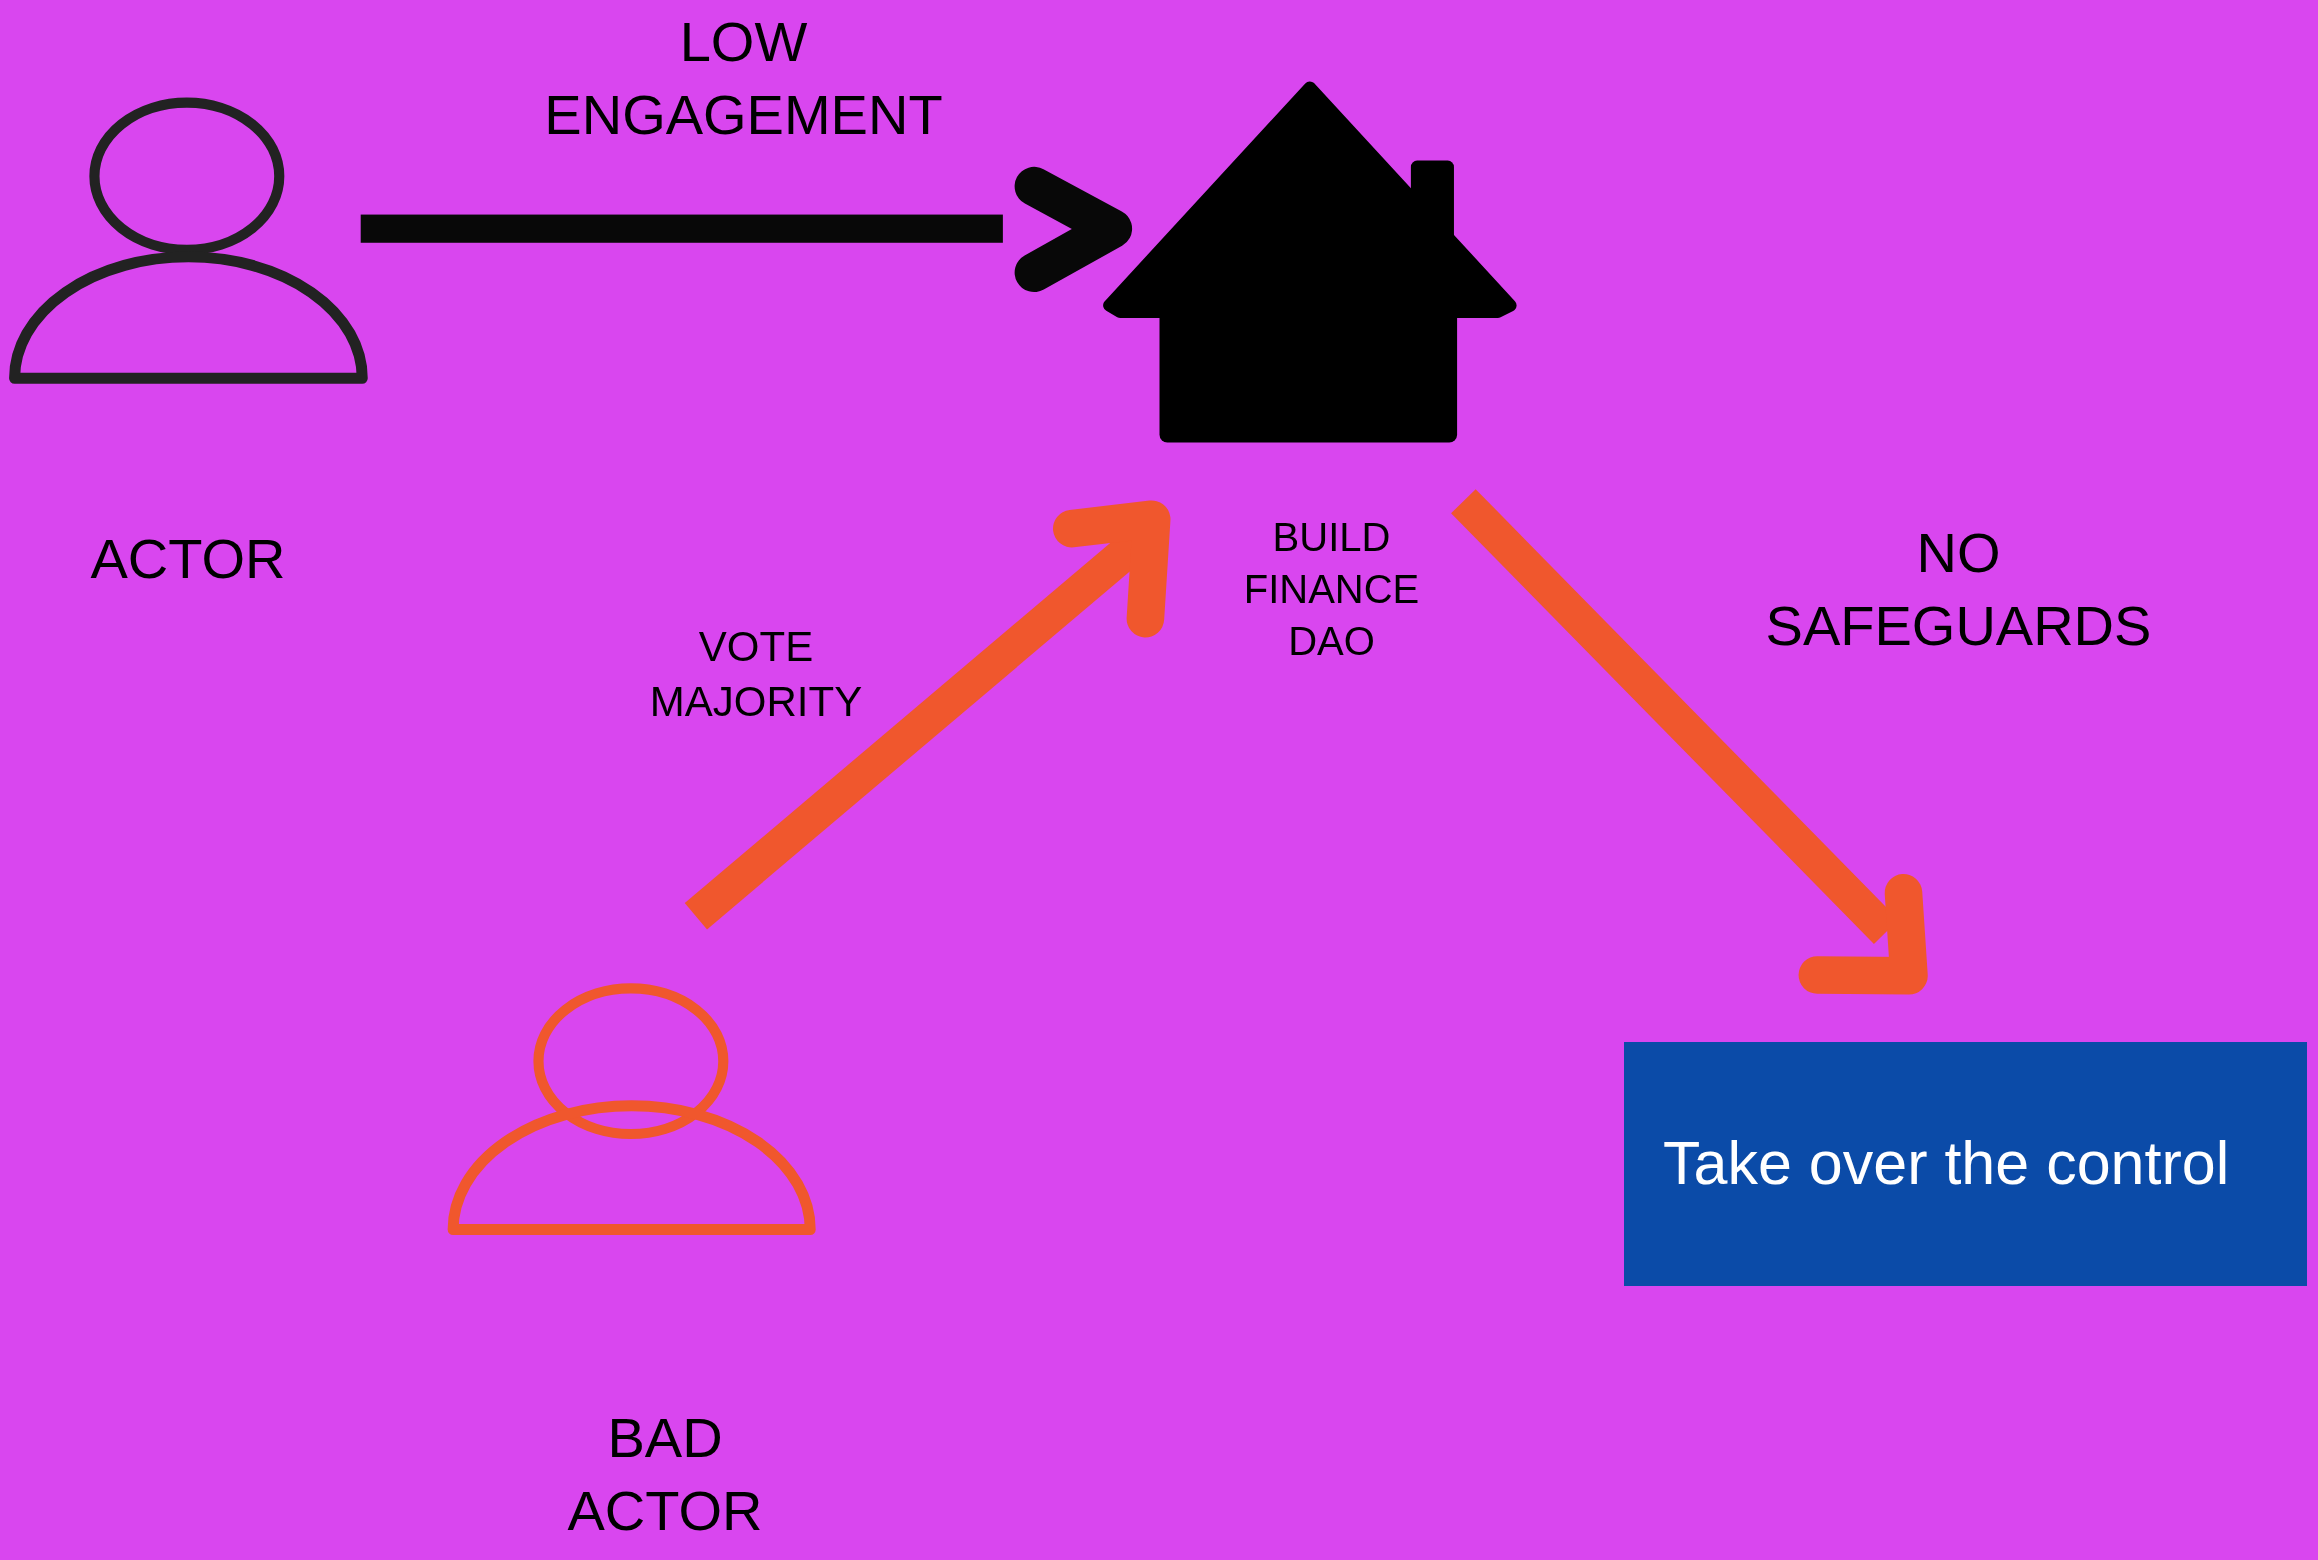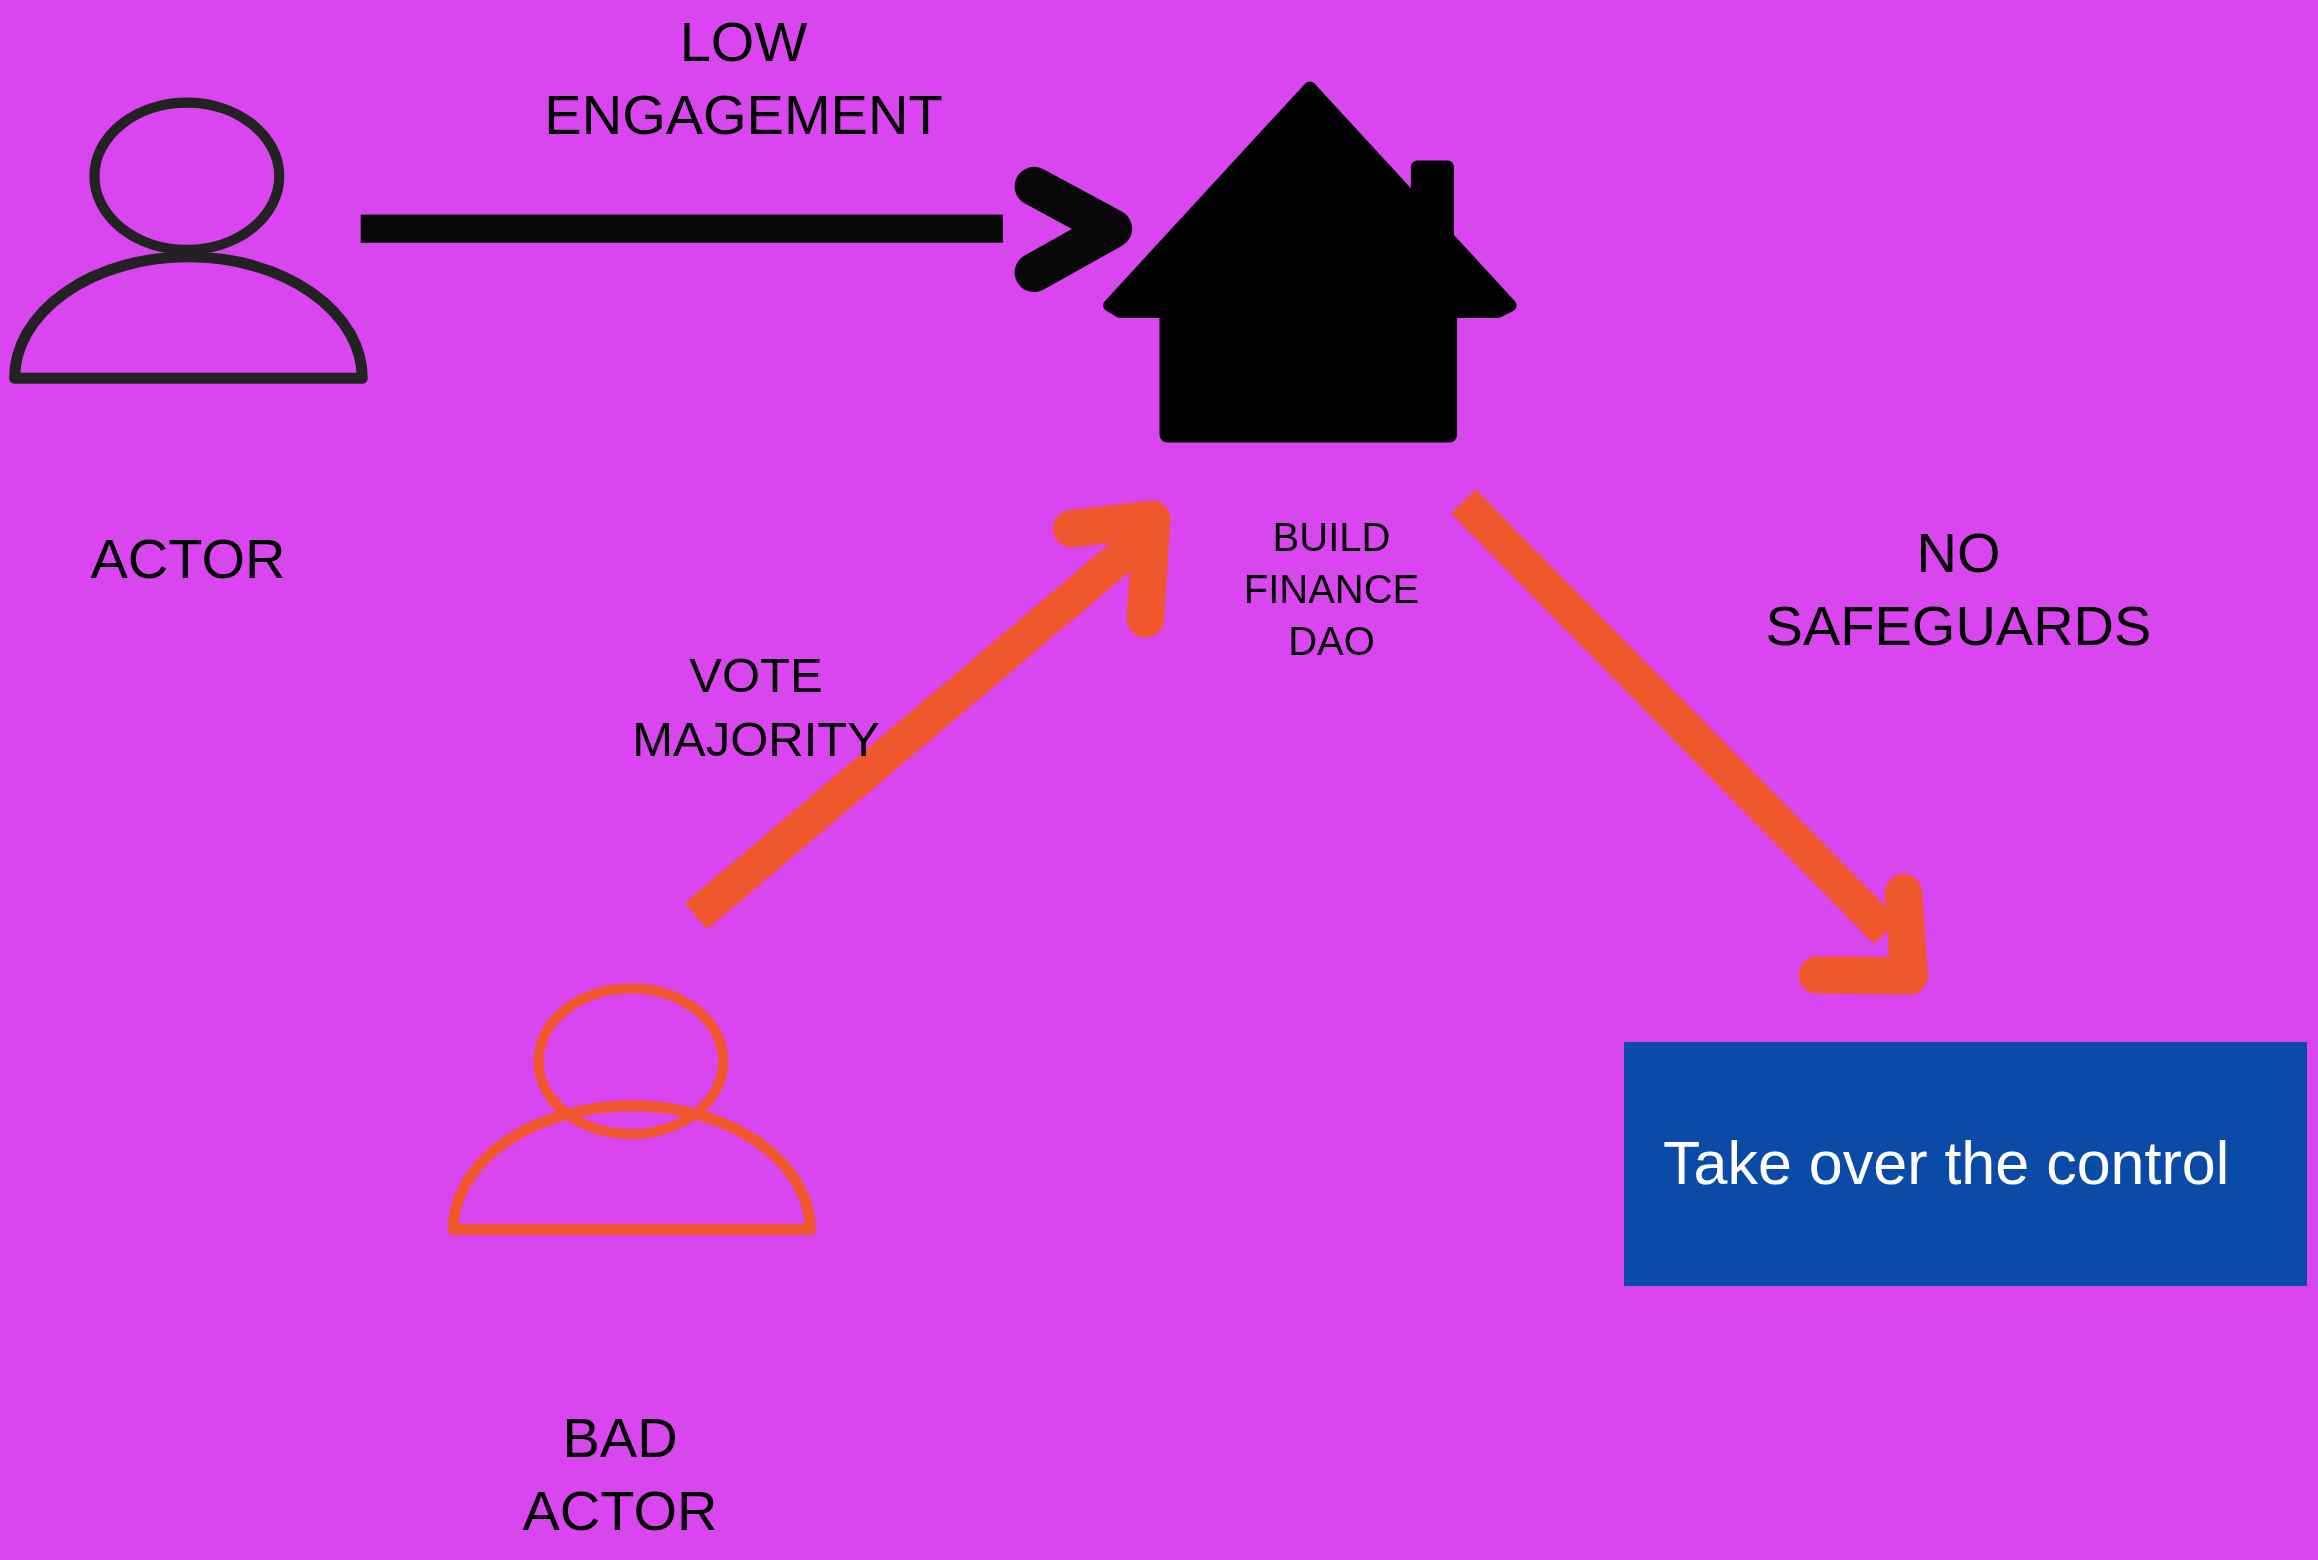--- a/index.html
+++ b/index.html
@@ -26,22 +26,22 @@
     position: absolute;
     color: #000000;
     font-family: "Liberation Sans", sans-serif;
     font-weight: 400;
     line-height: 1.30;
     white-space: pre;
     text-align: center;
   }
   #user-label        { left: 47px;   top: 523px;  width: 282px; font-size: 56px; }
   #low-engagement    { left: 446px;  top: 6.3px;    width: 595px; font-size: 56px; }
-  #vote-majority     { left: 474px;  top: 644px;  width: 564px; font-size: 49px; }
-  #bad-actor-label   { left: 471px;  top: 1402px; width: 298px; font-size: 56px; text-align: center;}
+  #vote-majority     { left: 474px;  top: 620px;  width: 564px; font-size: 42px; }
+  #bad-actor-label   { left: 516px;  top: 1402px; width: 298px; font-size: 56px; text-align: center;}
   #build-finance-dao { left: 1167px; top: 487px;  width: 329px; font-size: 40px; margin-top: 24px; }
   #no-safeguards     { left: 1708px; top: 517px;  width: 501px; font-size: 56px; }
   #takeover-box {
     position: absolute;
     left: 1624px;
     top: 1042px;
     width: 683px;
     height: 244px;
     display: flex;
     align-items: center;

